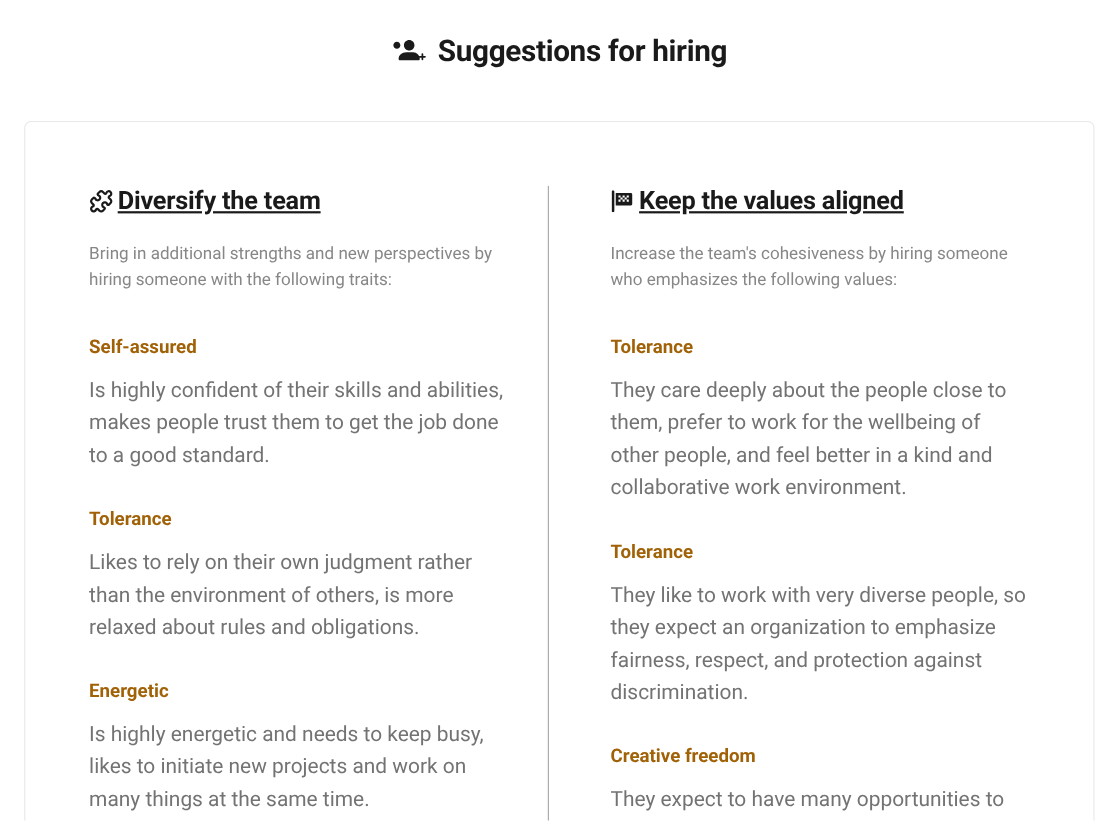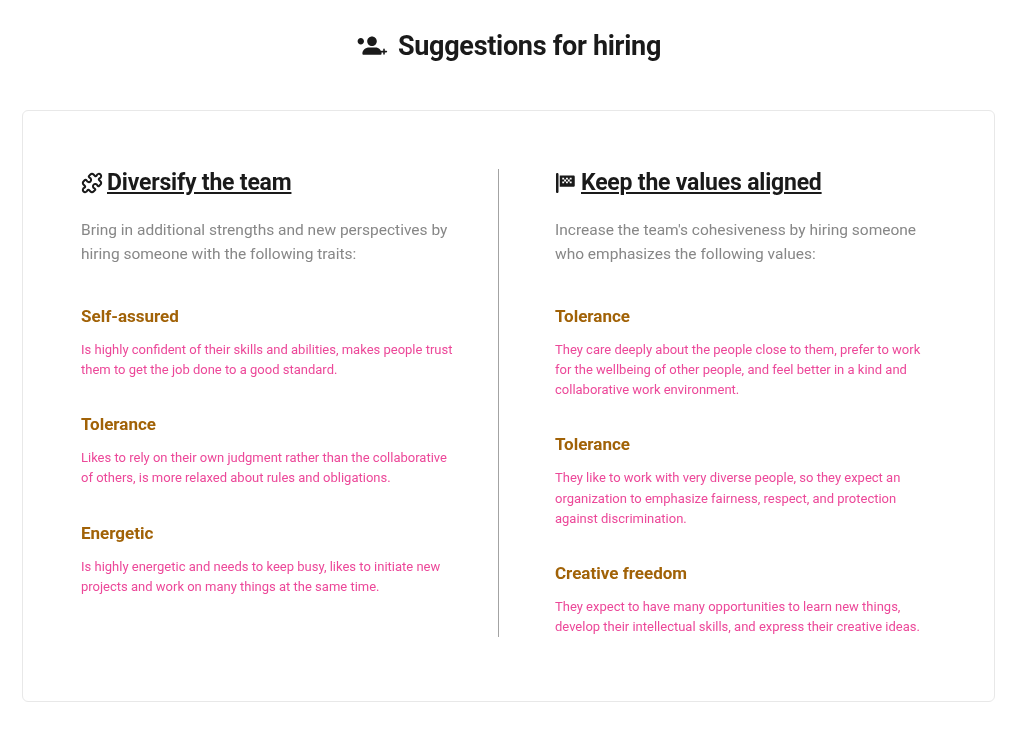--- a/index.html
+++ b/index.html
@@ -84,23 +84,23 @@
     .trait-item:last-child {
       margin-bottom: 0;
     }
     .trait-name {
       font-size: 17px;
       font-weight: 700;
       color: #a16207;
       margin-bottom: 14px;
     }
     .trait-desc {
-      font-size: 13px;
+      font-size: 19px;
       line-height: 1.55;
-      color: #ec4899;
+      color: #737373;
     }
   </style>
 </head>
 <body>
 
 <div class="header">
   <span class="header-icon">
     <svg viewBox="0 0 640 512" width="32" height="26" fill="#1a1a1a">
       <path d="M96 224c35.3 0 64-28.7 64-64s-28.7-64-64-64-64 28.7-64 64 28.7 64 64 64zm224 32c53 0 96-43 96-96s-43-96-96-96-96 43-96 96 43 96 96 96zm-49.1 32C182.4 288 128 342.4 128 409.3c0 12.5 10.2 22.7 22.7 22.7h338.6c12.5 0 22.7-10.2 22.7-22.7 0-66.9-54.4-121.3-121.7-121.3h-119.4zM608 352h-32v-32c0-8.8-7.2-16-16-16s-16 7.2-16 16v32h-32c-8.8 0-16 7.2-16 16s7.2 16 16 16h32v32c0 8.8 7.2 16 16 16s16-7.2 16-16v-32h32c8.8 0 16-7.2 16-16s-7.2-16-16-16z"></path>
     </svg>
@@ -119,21 +119,21 @@
       <h2 class="column-title">Diversify the team</h2>
     </div>
     <p class="column-intro">Bring in additional strengths and new perspectives by hiring someone with the following traits:</p>
 
     <div class="trait-item">
       <div class="trait-name">Self-assured</div>
       <div class="trait-desc">Is highly confident of their skills and abilities, makes people trust them to get the job done to a good standard.</div>
     </div>
     <div class="trait-item">
       <div class="trait-name">Tolerance</div>
-      <div class="trait-desc">Likes to rely on their own judgment rather than the collaborative of others, is more relaxed about rules and obligations.</div>
+      <div class="trait-desc">Likes to rely on their own judgment rather than the environment of others, is more relaxed about rules and obligations.</div>
     </div>
     <div class="trait-item">
       <div class="trait-name">Energetic</div>
       <div class="trait-desc">Is highly energetic and needs to keep busy, likes to initiate new projects and work on many things at the same time.</div>
     </div>
   </div>
 
   <div class="column">
     <div class="column-header">
       <span class="column-icon">

